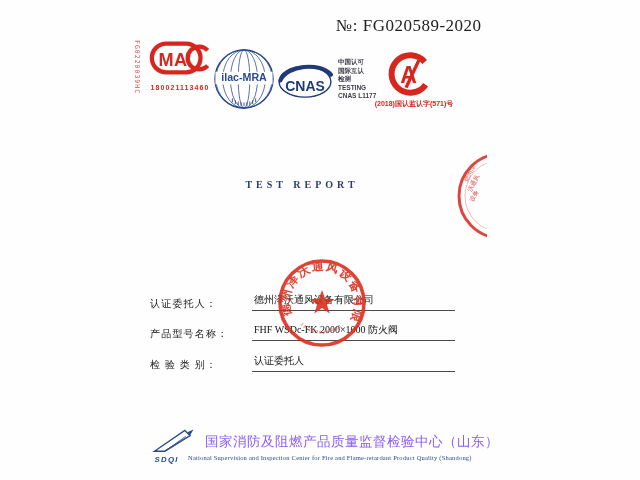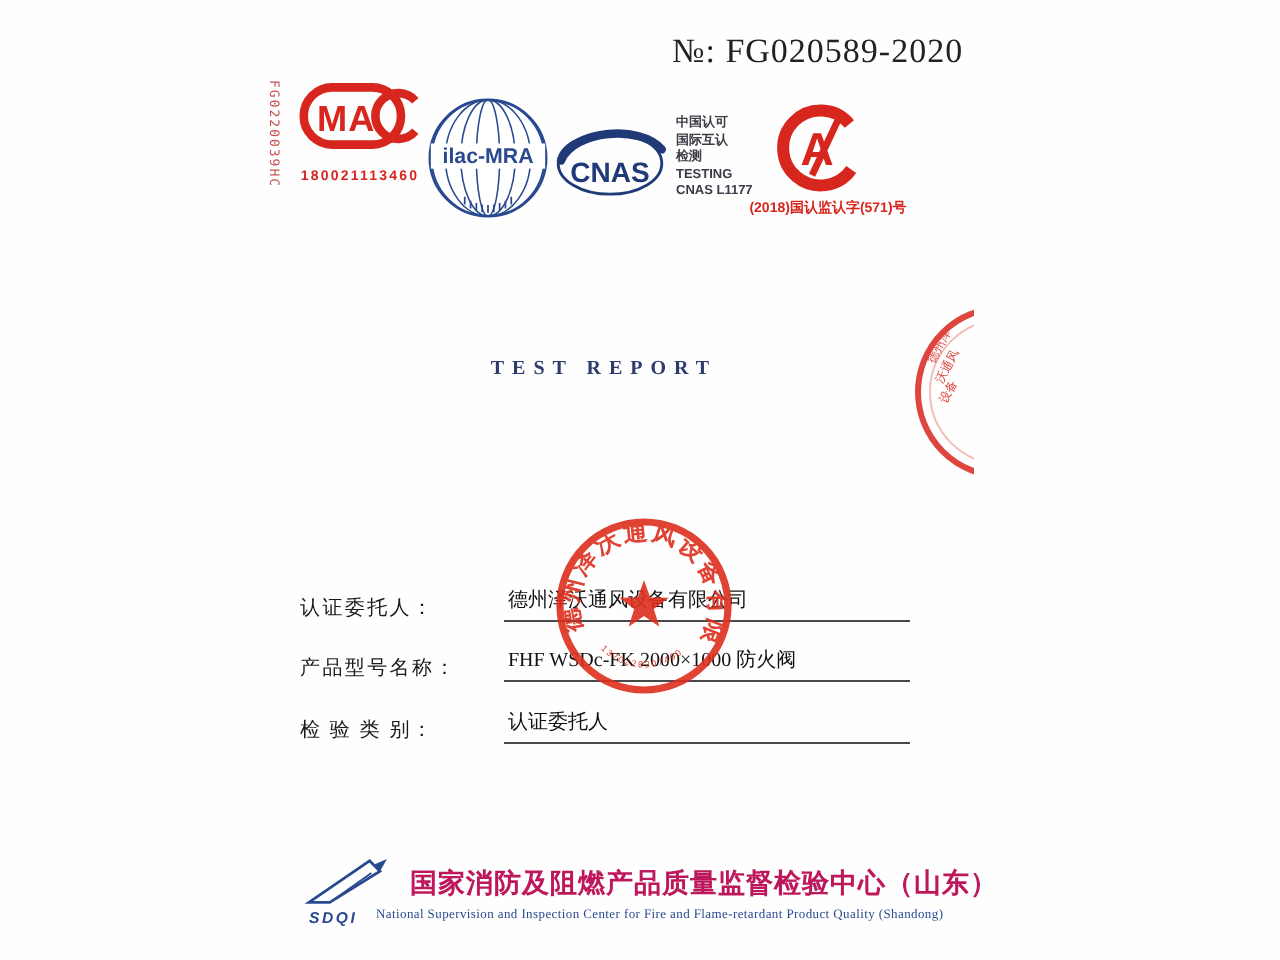--- a/index.html
+++ b/index.html
@@ -54,21 +54,21 @@
   .row1{top:293px;}
   .row2{top:323px;}
   .row3{top:354px;justify-content:center;}
 
   
   .company-seal{left:276px;top:257px;opacity:.9;}
   .edge-seal{left:449px;top:150px;opacity:.85;}
 
   
   .footer-logo{left:151px;top:426px;}
-  .footer-zh{left:205px;top:433px;font-size:13.5px;font-weight:bold;color:#be185d;
+  .footer-zh{left:205px;top:433px;font-size:13.5px;font-weight:normal;color:#8b5cf6;
     letter-spacing:.5px;font-family:"Liberation Sans","DejaVu Sans",sans-serif;}
   .footer-en{left:188px;top:454px;font-size:6.5px;color:#2a4a8f;letter-spacing:.2px;}
 
   svg text{font-family:"Liberation Sans","DejaVu Sans",sans-serif;}
 </style>
 </head>
 <body>
 
 <div class="abs report-no">№: FG020589-2020</div>
 

